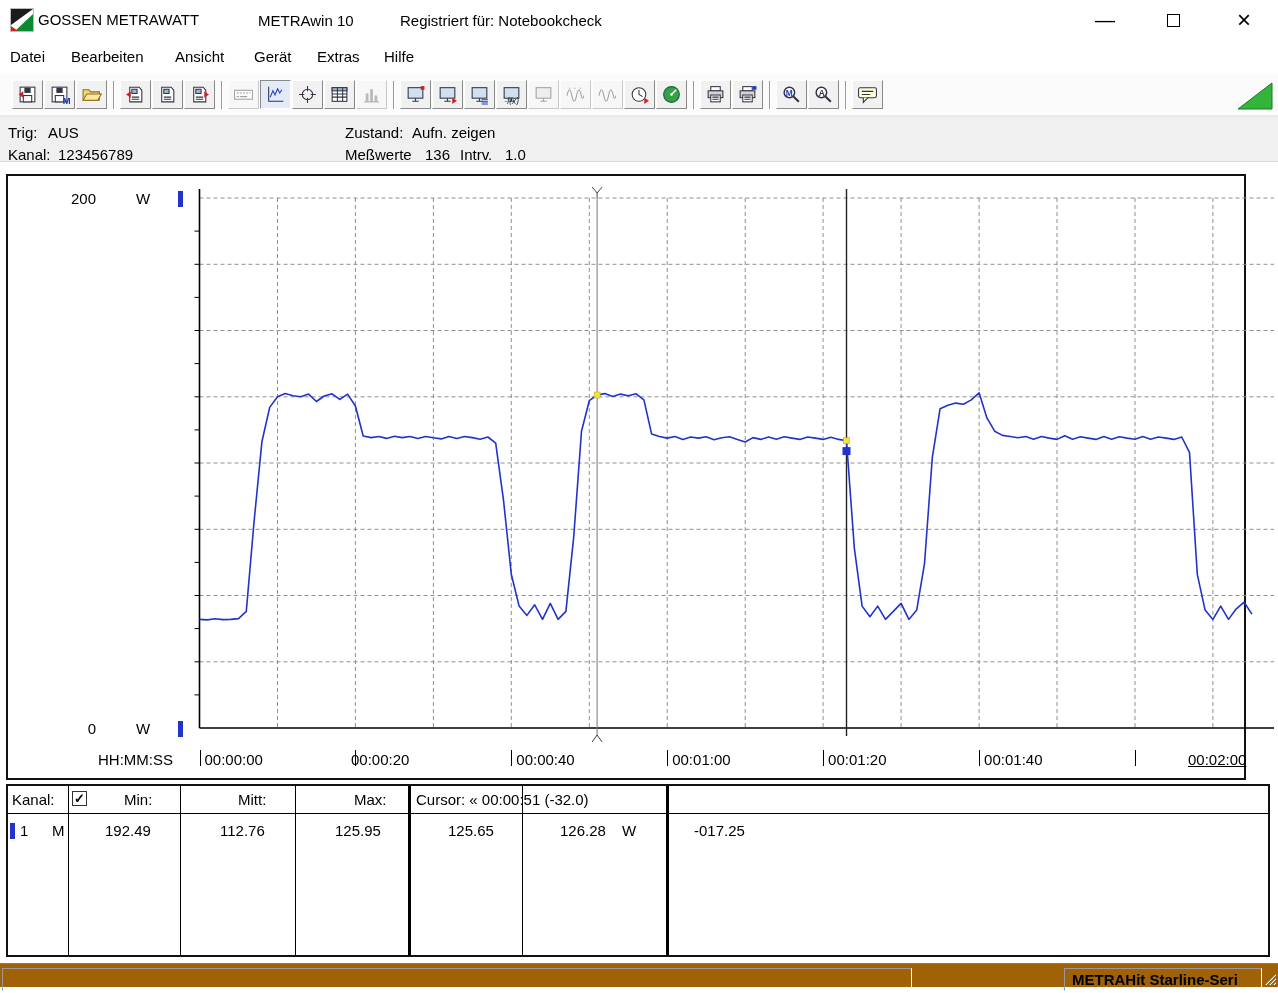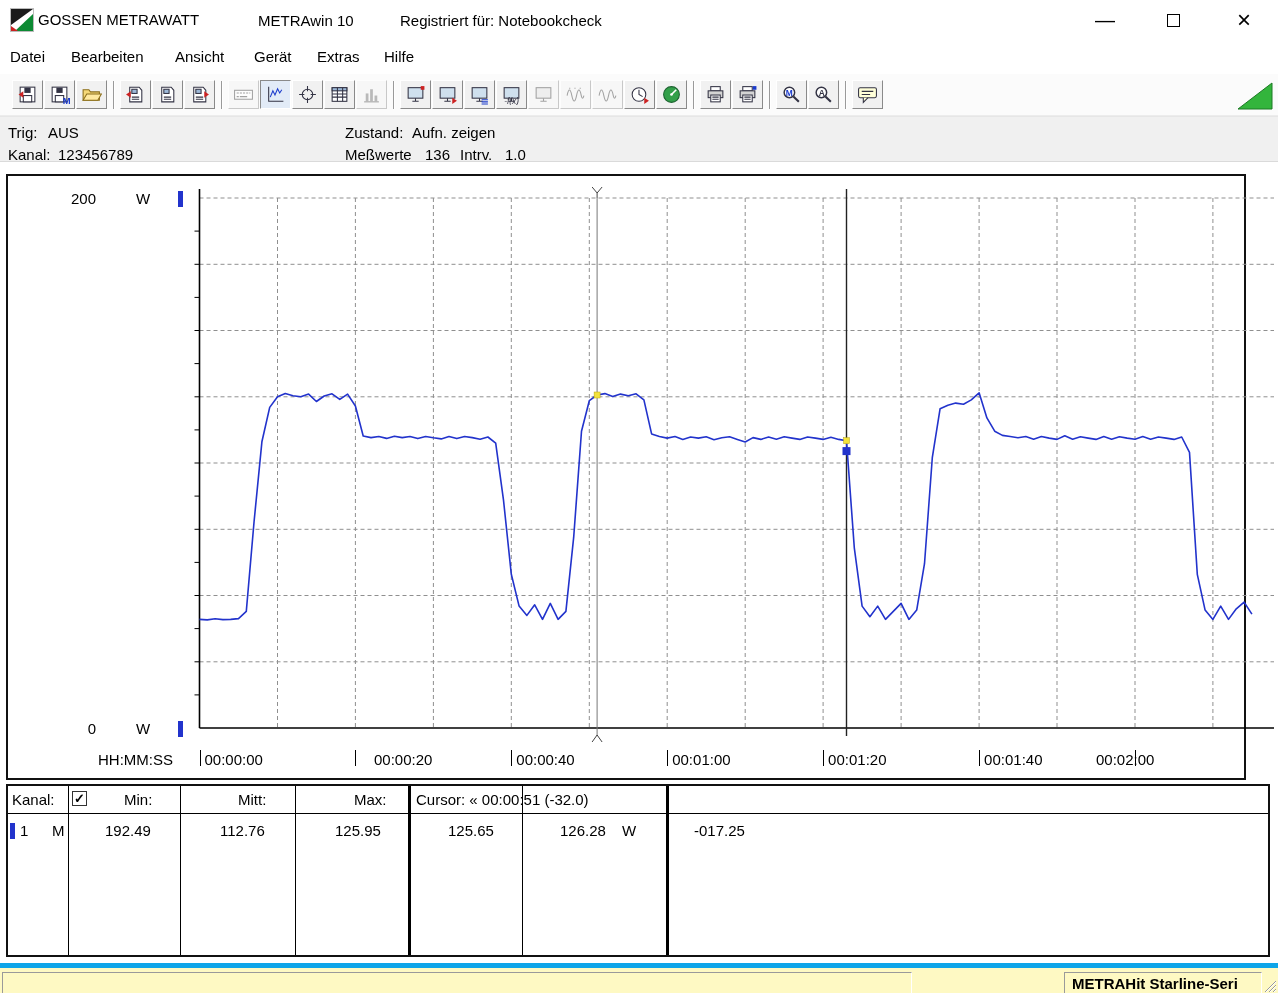--- a/index.html
+++ b/index.html
@@ -44,21 +44,21 @@
   
   #tablepanel{position:absolute;left:6px;top:784px;width:1264px;height:173px;border:2px solid #111;background:#fff}
   .vline{position:absolute;top:0;height:169px;width:1px;background:#000}
   .vline.thick{width:3px}
   #headrule{position:absolute;left:0;top:27px;width:1260px;height:1px;background:#000}
   .tcell{position:absolute;white-space:pre}
   #chk{position:absolute;left:64px;top:5px;width:15px;height:15px;background:#fff;border:1px solid #333;font-size:13px;font-weight:bold;line-height:13px;text-align:center}
   #rowmark{position:absolute;left:2px;top:37px;width:5px;height:16px;background:#2233cc}
 
   
-  #statusbar{position:absolute;left:0;top:963px;width:1278px;height:31px;background:#fef9c3;border-top:5px solid #0ea5e9}
+  #statusbar{position:absolute;left:0;top:963px;width:1278px;height:24px;background:#a16207;border-top:1px solid #0ea5e9}
   .sunken{position:absolute;top:4px;height:23px;border:1px solid;border-color:#9a9a9a #fff #fff #9a9a9a}
   #devicebox{left:1064px;width:198px;padding:2px 0 0 7px;font-weight:bold}
   #grip{position:absolute;right:1px;bottom:1px}
 </style>
 </head>
 <body>
 
 <svg width="0" height="0" style="position:absolute" aria-hidden="true">
 <defs>
 <g id="s-disk">
@@ -378,31 +378,31 @@
       <polyline points="7.5,433.4 15.3,433.9 23.1,432.8 30.9,433.6 38.7,433.4 46.5,432.6 54.3,425.4 62.1,335.3 69.9,255.8 77.7,221.4 85.5,210.8 93.3,207.6 101,209.7 108.8,210.8 116.6,208.1 124.4,215.5 132.2,210 140,207.8 147.8,213.4 155.6,208.1 163.4,220 171.2,250 179,251.6 186.8,250.5 194.6,252.4 202.4,250.2 210.2,251.6 218,250.5 225.8,252.6 233.6,250.5 241.4,251.8 249.2,252.9 257,250.5 264.8,252.6 272.6,250.5 280.3,251.6 288.1,253.2 295.9,251 303.7,257.1 311.5,314.1 319.3,388.3 327.1,420.1 334.9,429.4 342.7,418.8 350.5,433.4 358.3,417.4 366.1,433.4 373.9,425.4 381.7,351.2 389.5,245.2 397.3,214.7 405.1,209 412.9,207.6 420.7,210.5 428.5,208.1 436.3,209.7 444.1,207.8 451.9,213.9 459.6,247.9 467.4,250.5 475.2,252.1 483,250.5 490.8,253.4 498.6,251 506.4,252.1 514.2,250.8 522,253.7 529.8,251.8 537.6,250.8 545.4,253.4 553.2,256 561,251.6 568.8,253.4 576.6,251 584.4,253.2 592.2,250.8 600,252.1 607.8,253.4 615.6,251 623.4,252.1 631.1,253.4 638.9,251.3 646.7,253.4 654.5,254.7 662.3,361.8 670.1,420.1 677.9,430.7 685.7,420.1 693.5,433.4 701.3,425.4 709.1,417.4 716.9,433.4 724.7,424.1 732.5,377.7 740.3,271.7 748.1,222.7 755.9,219.2 763.7,217.1 771.5,218.2 779.3,213.9 787.1,206.8 794.9,231.9 802.7,245.2 810.4,249.4 818.2,250.5 826,251.8 833.8,250.5 841.6,253.2 849.4,250.5 857.2,252.1 865,253.4 872.8,249.7 880.6,253.2 888.4,250.8 896.2,252.1 904,253.4 911.8,250.5 919.6,253.2 927.4,250.8 935.2,252.1 943,253.2 950.8,250.5 958.6,253.2 966.4,251 974.2,252.1 982,253.4 989.7,251 997.5,266.4 1005.3,388.3 1013.1,424.1 1020.9,433.4 1028.7,420.1 1036.5,433.4 1044.3,422.8 1052.1,416.1 1059.9,428.1" fill="none" stroke="#2233cc" stroke-width="1.6" stroke-linejoin="round"></polyline>
       <rect x="650.5" y="261.1" width="8" height="8" fill="#2233cc"></rect>
       <rect x="402.1" y="206" width="6" height="6" fill="#f2e23c" stroke="#b8a415" stroke-width="0.5"></rect>
       <rect x="651.5" y="251.7" width="6" height="6" fill="#f2e23c" stroke="#b8a415" stroke-width="0.5"></rect>
     </svg>
   <div id="time-row">
     <span class="axname">HH:MM:SS</span>
   <div class="tickmark" style="left: 191.5px;"></div>
       <span class="ticklabel" style="left: 196.5px;">00:00:00</span>
       <div class="tickmark" style="left: 347.4px;"></div>
-      <span class="ticklabel" style="left: 366px;">00:00:20</span>
+      <span class="ticklabel" style="left: 343px;">00:00:20</span>
       <div class="tickmark" style="left: 503.3px;"></div>
       <span class="ticklabel" style="left: 508.3px;">00:00:40</span>
       <div class="tickmark" style="left: 659.2px;"></div>
       <span class="ticklabel" style="left: 664.2px;">00:01:00</span>
       <div class="tickmark" style="left: 815.1px;"></div>
       <span class="ticklabel" style="left: 820.1px;">00:01:20</span>
       <div class="tickmark" style="left: 971.1px;"></div>
       <span class="ticklabel" style="left: 976.1px;">00:01:40</span>
       <div class="tickmark" style="left: 1127px;"></div>
-      <span class="ticklabel" style="left: 1088px;">00:02:00</span>
+      <span class="ticklabel" style="left: 1180px; text-decoration: underline;">00:02:00</span>
     </div>
 </div>
 
 <div id="tablepanel">
   <div class="vline" style="left:60px"></div>
   <div class="vline" style="left:172px"></div>
   <div class="vline" style="left:287px"></div>
   <div class="vline thick" style="left:400px"></div>
   <div class="vline" style="left:514px"></div>
   <div class="vline thick" style="left:658px"></div>

